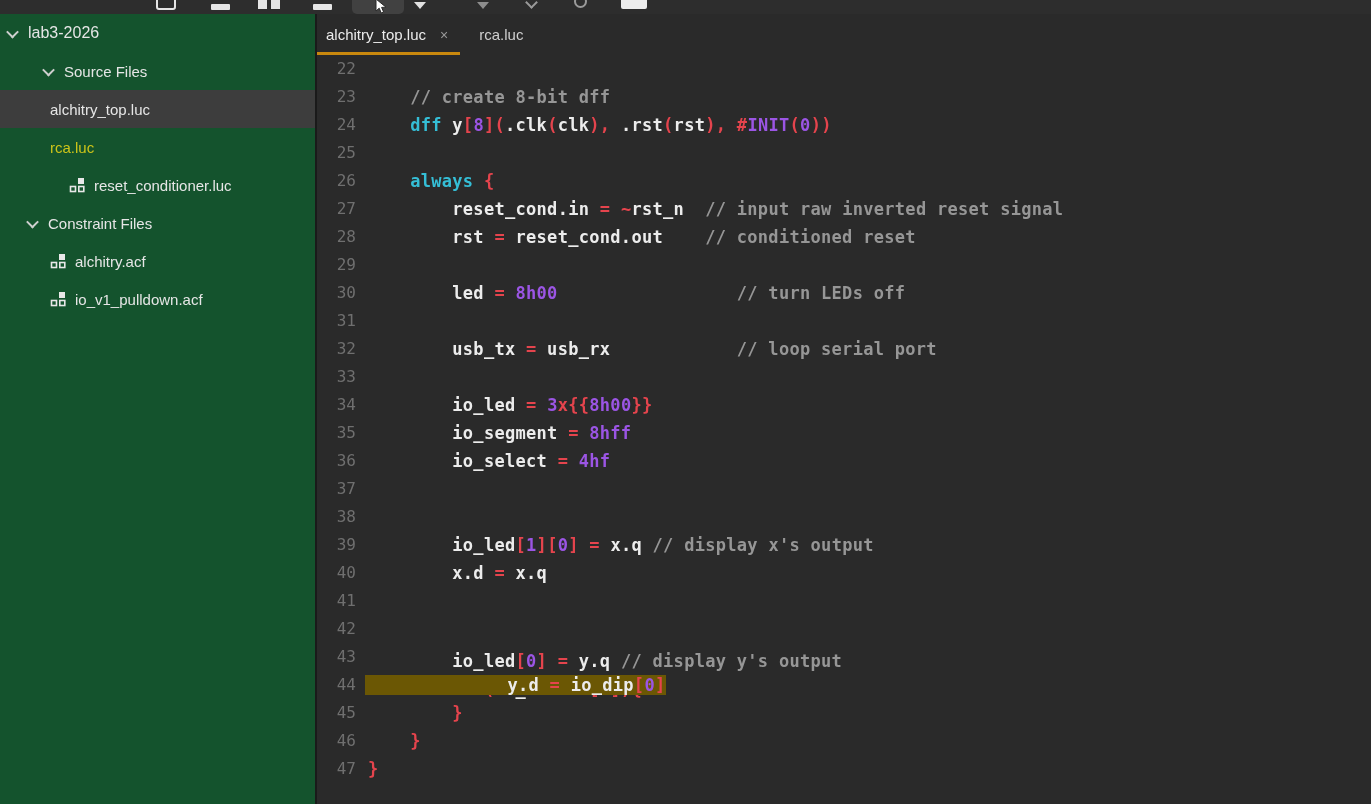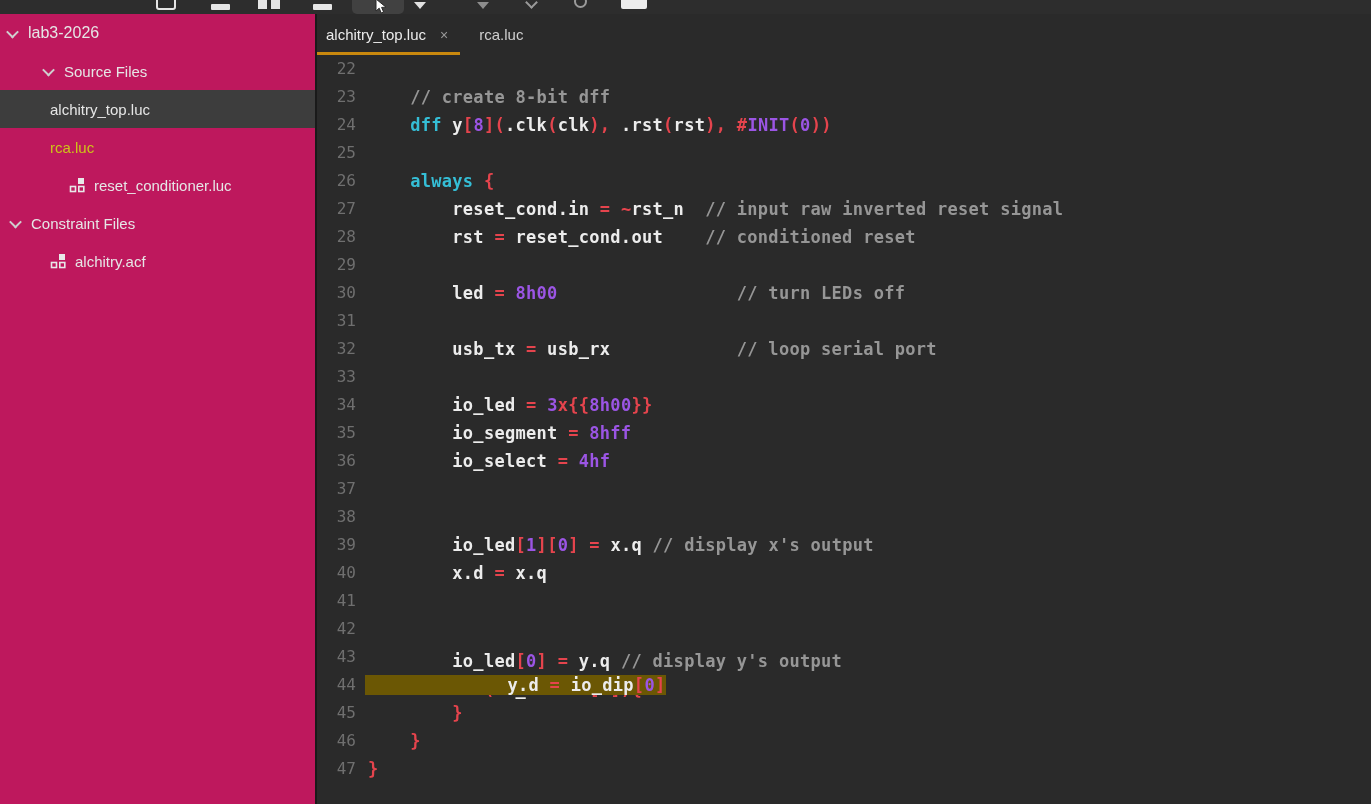--- a/index.html
+++ b/index.html
@@ -26,21 +26,21 @@
   .tb-chev { left:527px; top:-2px; width:9px; height:9px;
              border-right:2px solid #9a9a9a; border-bottom:2px solid #9a9a9a;
              transform:rotate(45deg); }
   .tb-circle { left:574px; top:-5px; width:13px; height:13px;
                border:2px solid #9a9a9a; border-radius:50%; }
   .tb-pill { left:621px; top:-2px; width:26px; height:11px; background:#ececec; border-radius:2px; }
   .cursor { position:absolute; left:374px; top:-1px; z-index:9; }
 
   
   .sidebar { position:absolute; left:0; top:14px; width:315px; height:790px;
-             background:#be185d; color:#e6e6e6; font-size:15px; }
+             background:#14532d; color:#e6e6e6; font-size:15px; }
   .tree-row { height:38px; display:flex; align-items:center; white-space:nowrap; cursor:default; }
   .tree-row.selected { background:#3d3d3d; }
   .tree-row.yellow .tree-label { color:#cdc419; }
   .tree-label { color:#e6e6e6; }
   .tree-row.lvl0 .tree-label { font-size:16px; }
   .chev { width:9px; height:9px; border-right:2px solid #cfcfcf; border-bottom:2px solid #cfcfcf;
           transform:rotate(45deg) translate(-1px,-1px); margin-right:11px; flex:0 0 auto; }
   .comp-icon { margin-right:9px; flex:0 0 auto; }
   .divider { position:absolute; left:315px; top:14px; width:2px; height:790px; background:#1a1a1a; }
 
@@ -105,32 +105,40 @@
           <span class="tree-label">rca.luc</span>
         </div>
         <div class="tree-row lvl2" style="padding-left: 69px;">
           <svg width="16" height="16" viewBox="0 0 16 16" class="comp-icon">
             <rect x="1.5" y="9.5" width="5" height="5" fill="none" stroke="#e8e8e8" stroke-width="1.6"></rect>
             <rect x="9" y="1" width="6" height="6" fill="#e8e8e8"></rect>
             <rect x="9.8" y="9.5" width="5" height="5" fill="none" stroke="#e8e8e8" stroke-width="1.6"></rect>
           </svg>
           <span class="tree-label">reset_conditioner.luc</span>
         </div>
-        <div class="tree-row lvl1" style="padding-left: 11px;">
+        <div class="tree-row lvl1" style="padding-left: 28px;">
           <span class="chev"></span>
           <span class="tree-label">Constraint Files</span>
         </div>
         <div class="tree-row lvl2" style="padding-left: 50px;">
           <svg width="16" height="16" viewBox="0 0 16 16" class="comp-icon">
             <rect x="1.5" y="9.5" width="5" height="5" fill="none" stroke="#e8e8e8" stroke-width="1.6"></rect>
             <rect x="9" y="1" width="6" height="6" fill="#e8e8e8"></rect>
             <rect x="9.8" y="9.5" width="5" height="5" fill="none" stroke="#e8e8e8" stroke-width="1.6"></rect>
           </svg>
           <span class="tree-label">alchitry.acf</span>
         </div>
+        <div class="tree-row lvl2" style="padding-left: 50px;">
+          <svg width="16" height="16" viewBox="0 0 16 16" class="comp-icon">
+            <rect x="1.5" y="9.5" width="5" height="5" fill="none" stroke="#e8e8e8" stroke-width="1.6"></rect>
+            <rect x="9" y="1" width="6" height="6" fill="#e8e8e8"></rect>
+            <rect x="9.8" y="9.5" width="5" height="5" fill="none" stroke="#e8e8e8" stroke-width="1.6"></rect>
+          </svg>
+          <span class="tree-label">io_v1_pulldown.acf</span>
+        </div>
       </div>
   </div>
   <div class="divider"></div>
 
   <div class="main">
     <div class="tabbar">
       <div class="tab active">
         <span>alchitry_top.luc</span>
         <span class="close">×</span>
       </div>

